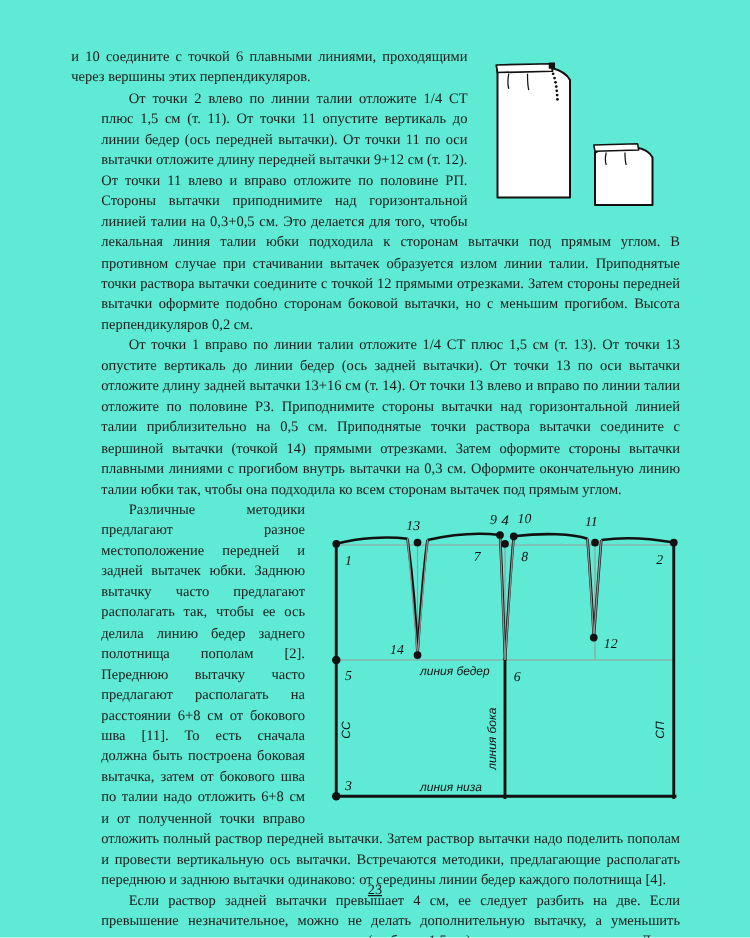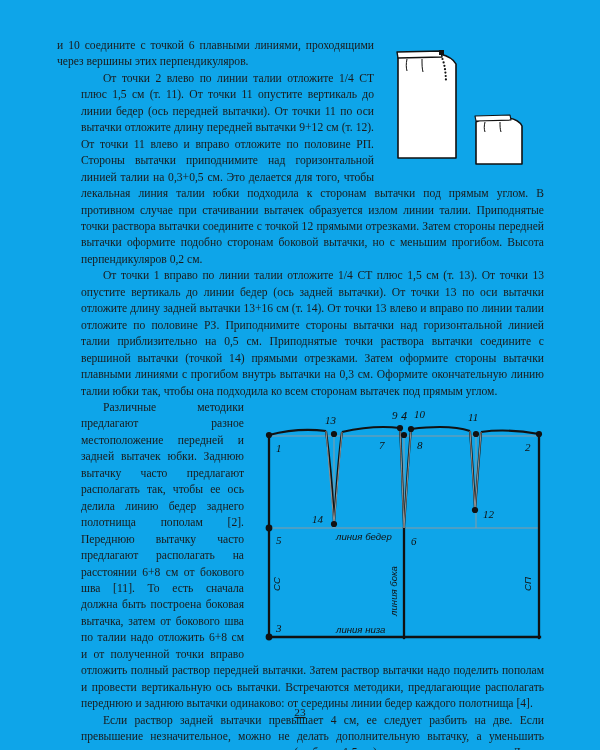--- a/index.html
+++ b/index.html
@@ -12,21 +12,21 @@
     height: 750px;
     position: relative;
     overflow: hidden;
     font-family: "Liberation Serif", "DejaVu Serif", serif;
     color: #1a1a1a;
   }
 
   .page {
     position: absolute;
     inset: 0;
-    background: #0ea5e9;
+    background: #5eead4;
   }
 
   
   .content {
     position: absolute;
     left: 57px;
     top: 38px;
     width: 487px;
   }
 

